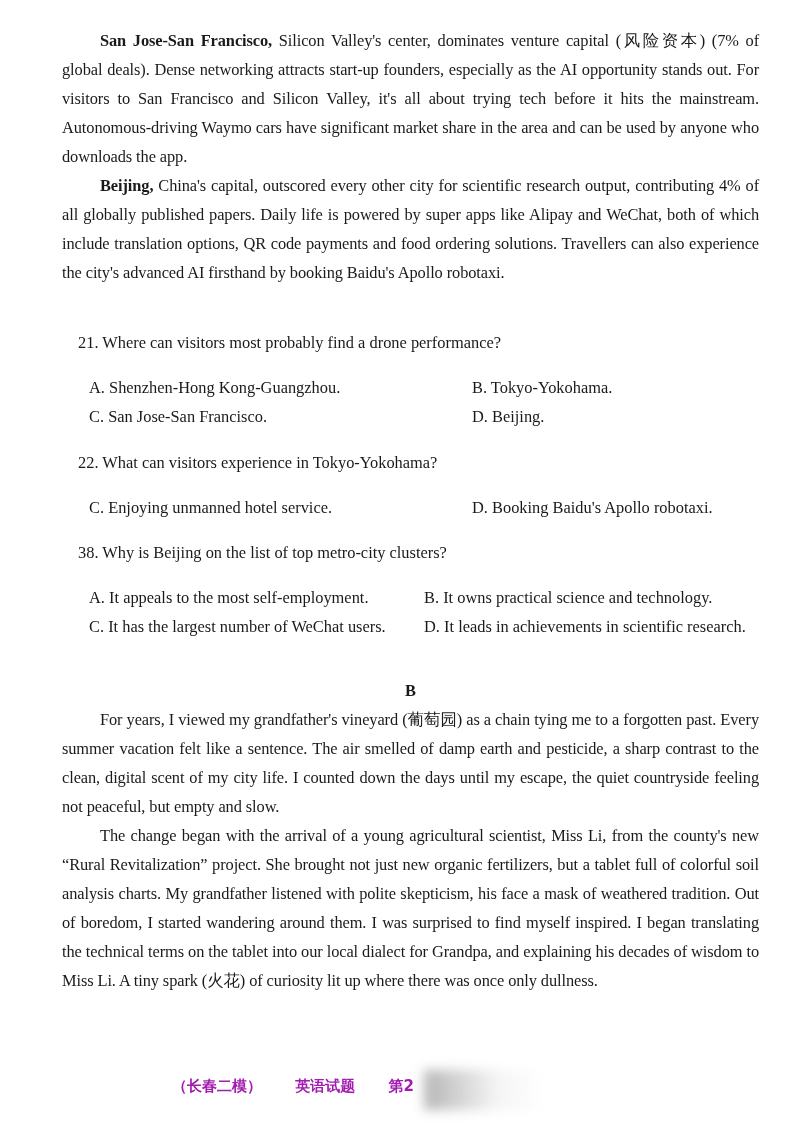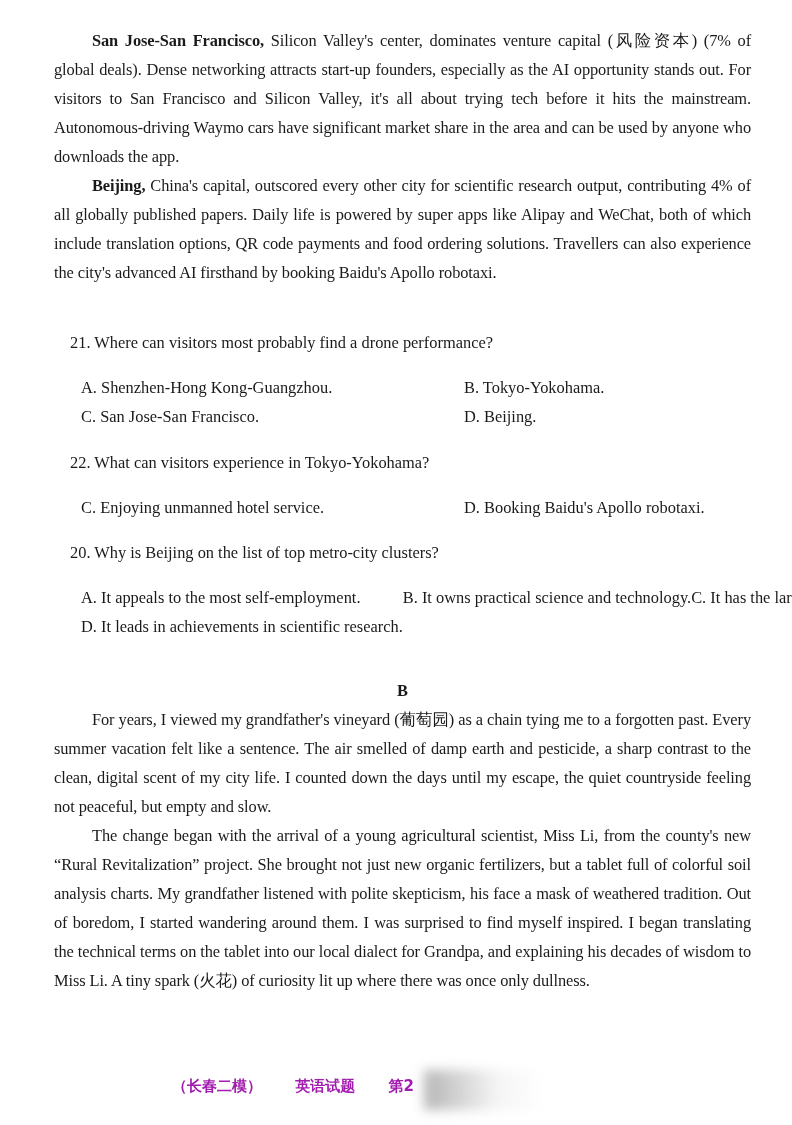--- a/index.html
+++ b/index.html
@@ -1,30 +1,30 @@
 <!DOCTYPE html>
 <html><head>
 <meta charset="utf-8">
 <style>
   html, body { margin: 0; padding: 0; background: #ffffff; }
   body {
     width: 792px; height: 1125px; overflow: hidden; position: relative;
     color: #1a1a1a;
     font-family: "Liberation Serif", "DejaVu Serif", serif;
   }
-  .page { position: absolute; left: 54px; top: 26px; width: 697px; }
+  .page { position: absolute; left: 62px; top: 26px; width: 697px; }
   .para {
     margin: 0; font-size: 16.4px; line-height: 29px;
     text-align: justify; text-indent: 38px; letter-spacing: -0.1px;
   }
   .para b { font-weight: bold; }
   .gap-questions { height: 25px; }
   .q { font-size: 16.4px; line-height: 29.2px; margin: 16px; }
   .opts { display: grid; grid-template-columns: 383px 1fr; padding-left: 27px; }
-  .opts.single { grid-template-columns: 1fr 1fr 1fr; }
+  .opts.single { grid-template-columns: 1fr 1fr; }
   .opt { font-size: 16.4px; line-height: 29.2px; white-space: nowrap; }
   .section-title {
     text-align: center; font-weight: bold; font-size: 16.4px;
     line-height: 29px; margin-top: 34px; margin-bottom: 0;
   }
   .footer {
     position: absolute; left: 172px; top: 1077px; font-size: 15px;
     font-weight: bold; font-family: "DejaVu Sans", sans-serif; color: #a21caf;
   }
   .footer span { margin-right: 28px; }
@@ -55,21 +55,21 @@
 
   <div>
     <p class="q">22. What can visitors experience in Tokyo-Yokohama?</p>
     <div class="opts">
       <div class="opt">C. Enjoying unmanned hotel service.</div>
       <div class="opt">D. Booking Baidu's Apollo robotaxi.</div>
     </div>
   </div>
 
   <div>
-    <p class="q">20. Why is Beijing on the list of top metro-city clusters?</p>
+    <p class="q">38. Why is Beijing on the list of top metro-city clusters?</p>
     <div class="opts single">
       <div class="opt">A. It appeals to the most self-employment.</div>
       <div class="opt">B. It owns practical science and technology.</div>
       <div class="opt">C. It has the largest number of WeChat users.</div>
       <div class="opt">D. It leads in achievements in scientific research.</div>
     </div>
   </div>
 
   <p class="section-title">B</p>
   <p class="para">For years, I viewed my grandfather's vineyard (葡萄园) as a chain tying me to a forgotten past. Every summer vacation felt like a sentence. The air smelled of damp earth and pesticide, a sharp contrast to the clean, digital scent of my city life. I counted down the days until my escape, the quiet countryside feeling not peaceful, but empty and slow.</p>

